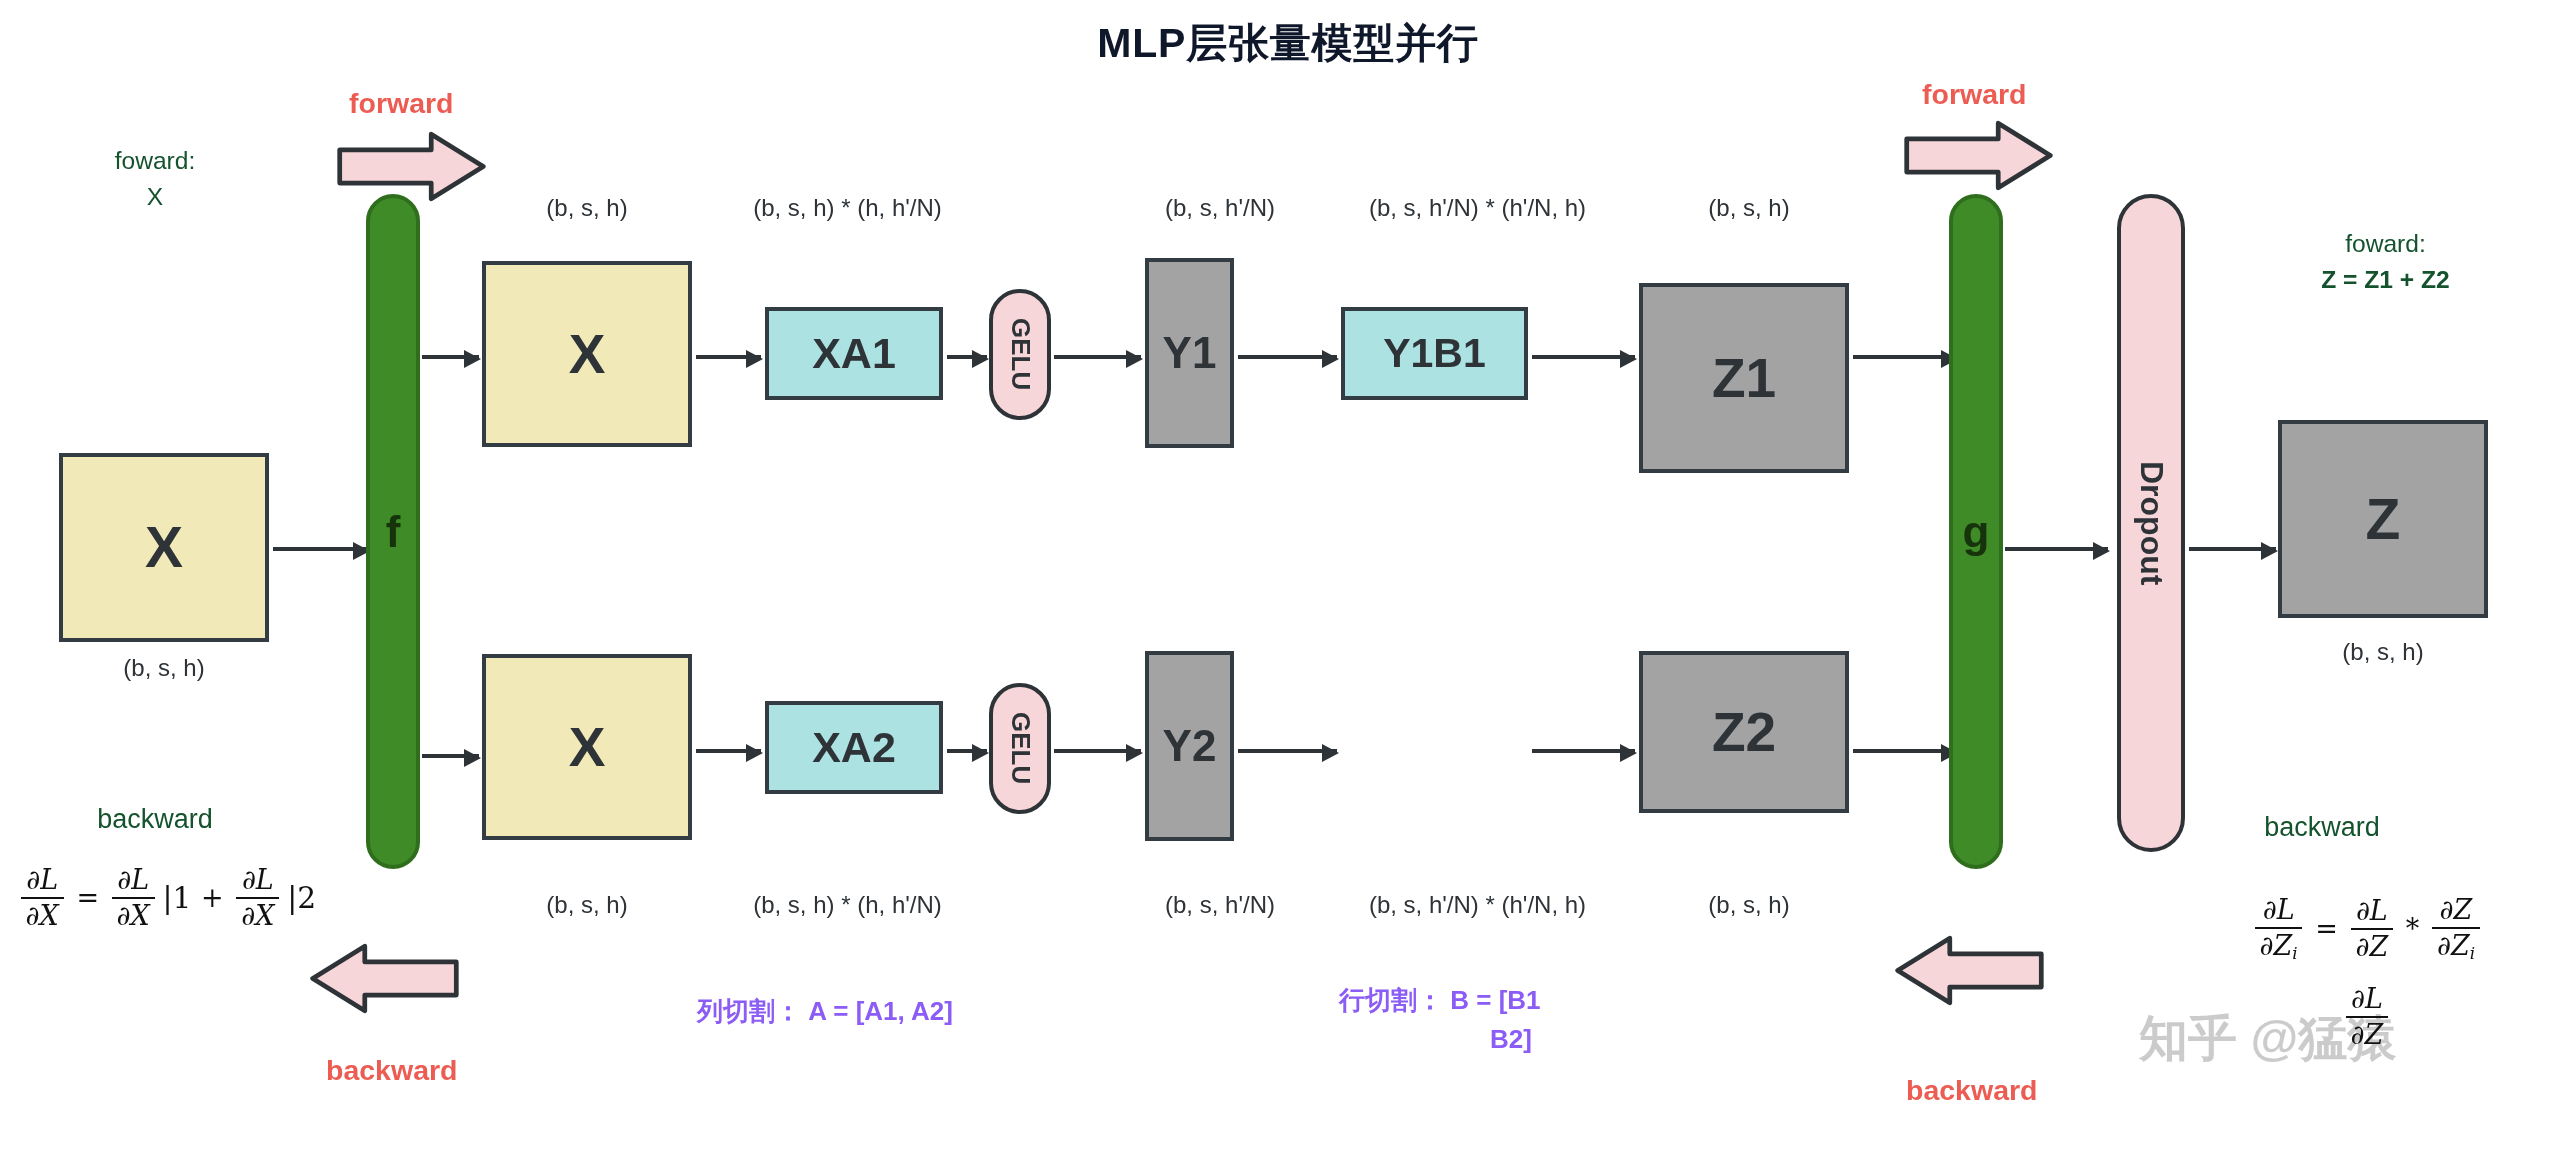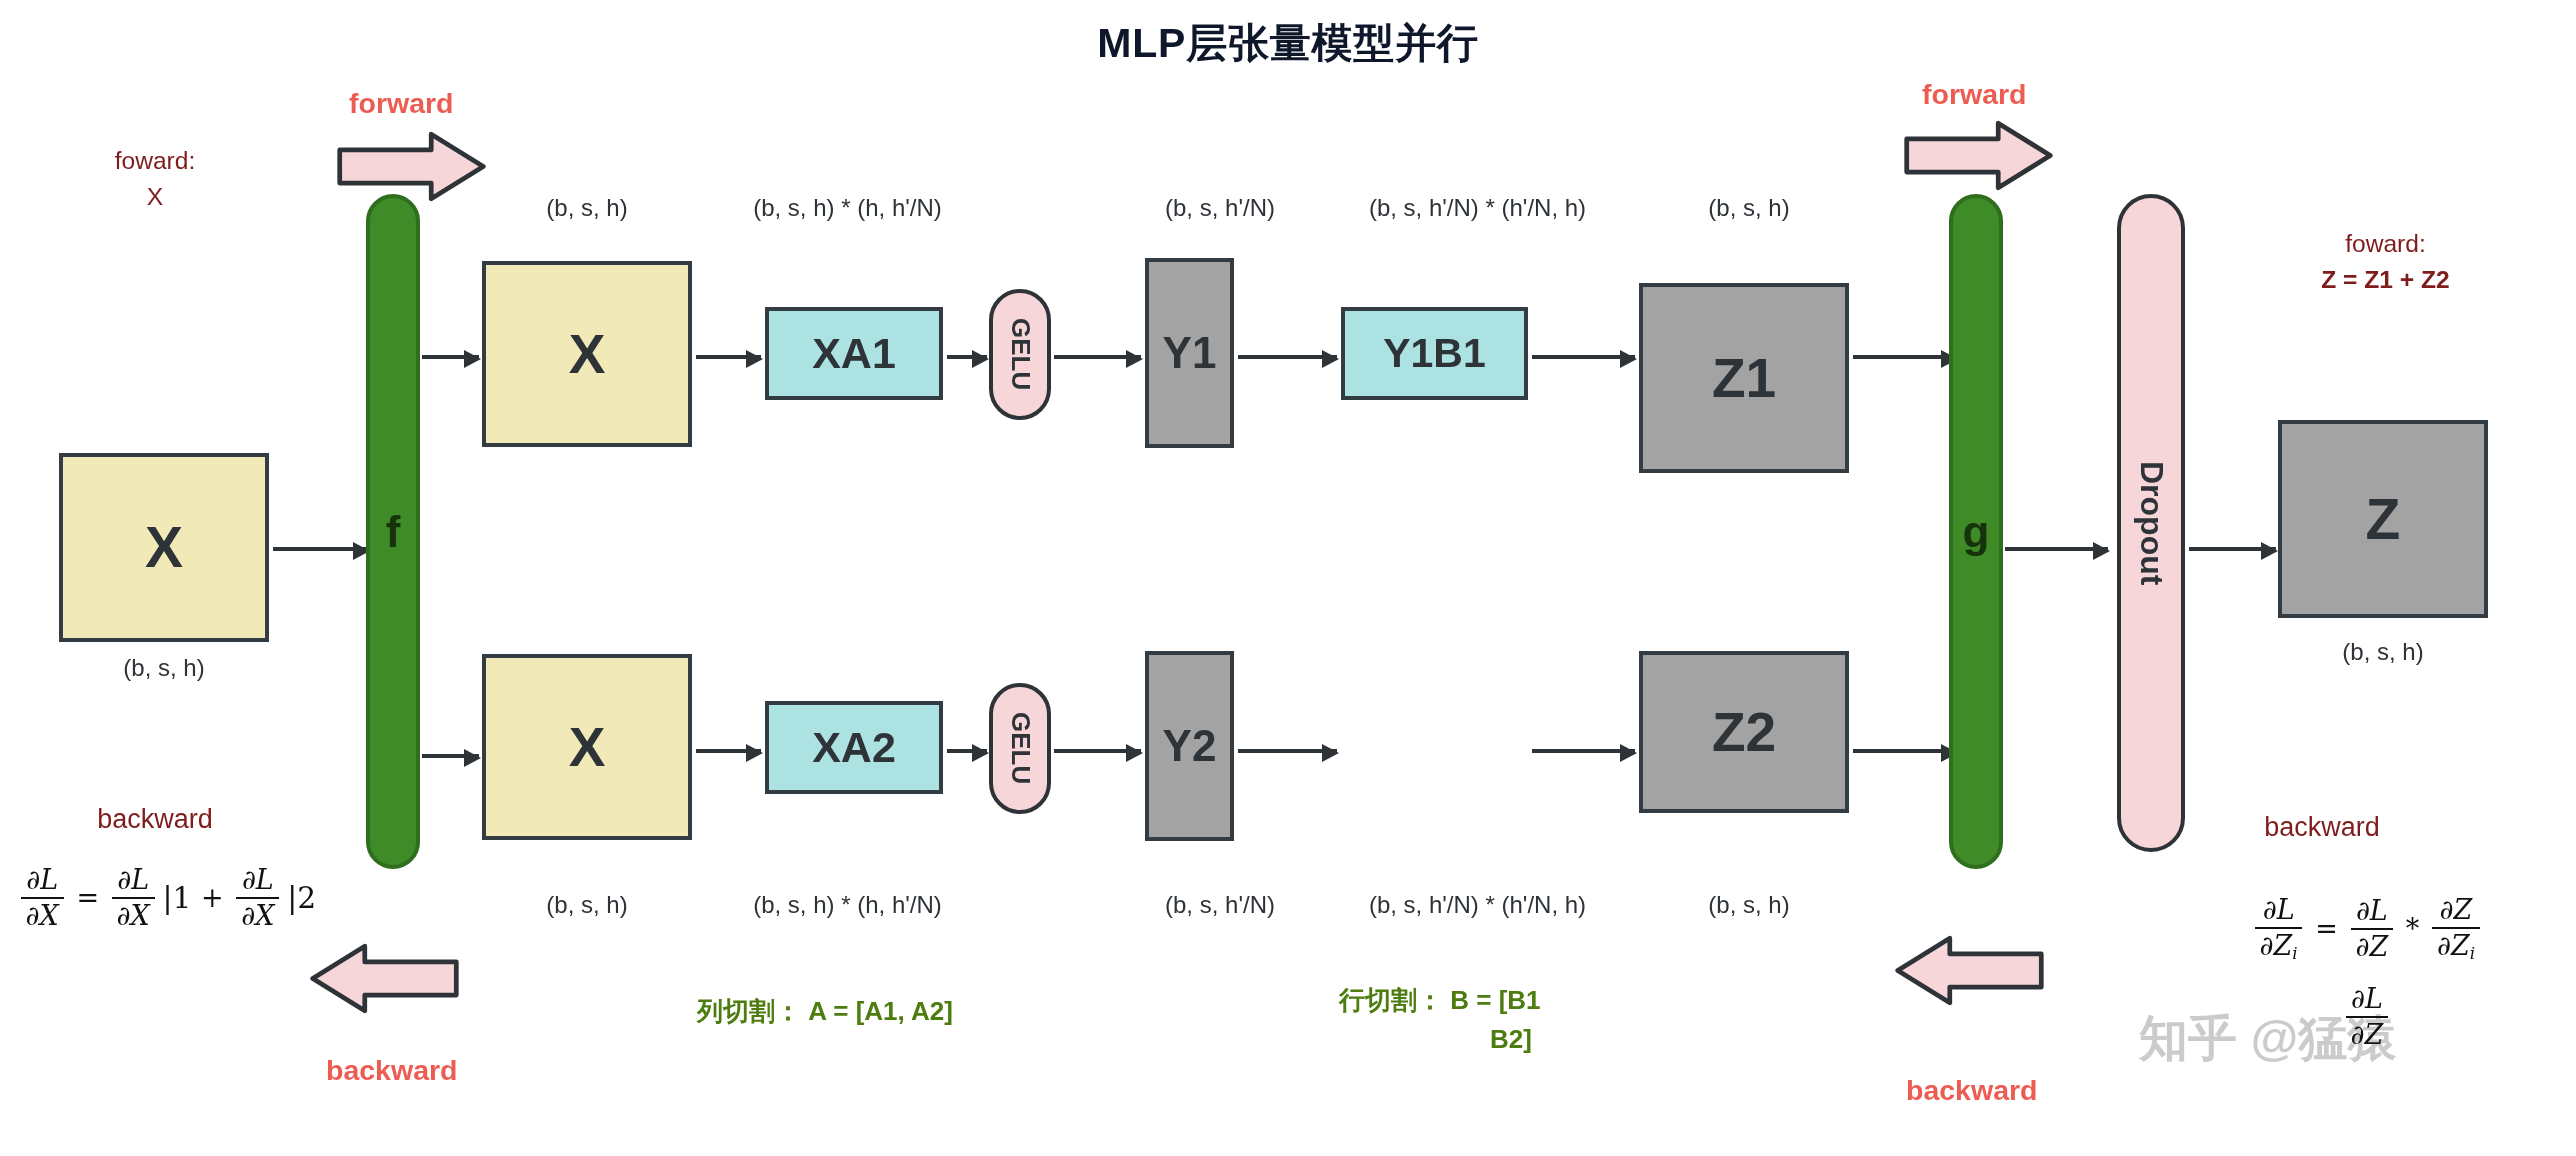--- a/index.html
+++ b/index.html
@@ -54,25 +54,25 @@
     white-space:nowrap;
   }
 
   
   .dim{
     color:#2E3338;font-size:24px;white-space:nowrap;text-align:center;
   }
 
   
   .note{
-    color:#7f1d1d;font-size:24.6px;text-align:center;line-height:1.45;white-space:nowrap;
-  }
-
-  
-  .red{color:#4d7c0f;font-size:26px;font-weight:700;white-space:nowrap;}
+    color:#14532d;font-size:24.6px;text-align:center;line-height:1.45;white-space:nowrap;
+  }
+
+  
+  .red{color:#8b5cf6;font-size:26px;font-weight:700;white-space:nowrap;}
   .red-big{color:#EC5C52;font-size:28.5px;font-weight:700;white-space:nowrap;}
 
   
   .conn{height:0;border-top:4px solid #2E3338;}
   .conn::after{
     content:"";position:absolute;right:-1.6px;top:-9.5px;
     width:0;height:0;
     border-left:17.4px solid #2E3338;
     border-top:9.5px solid transparent;
     border-bottom:9.5px solid transparent;

